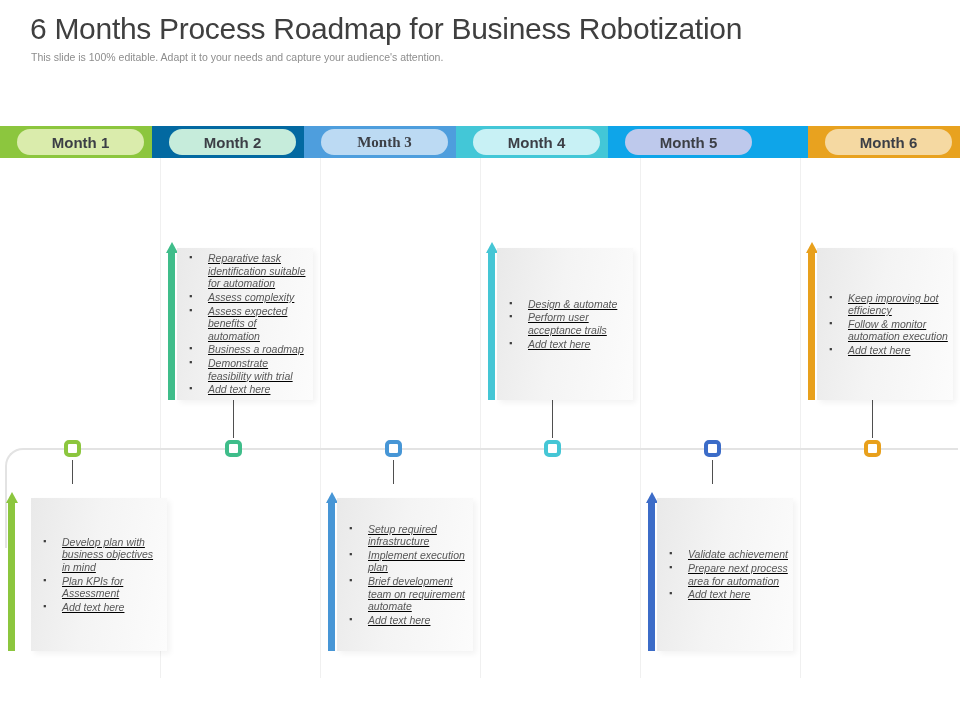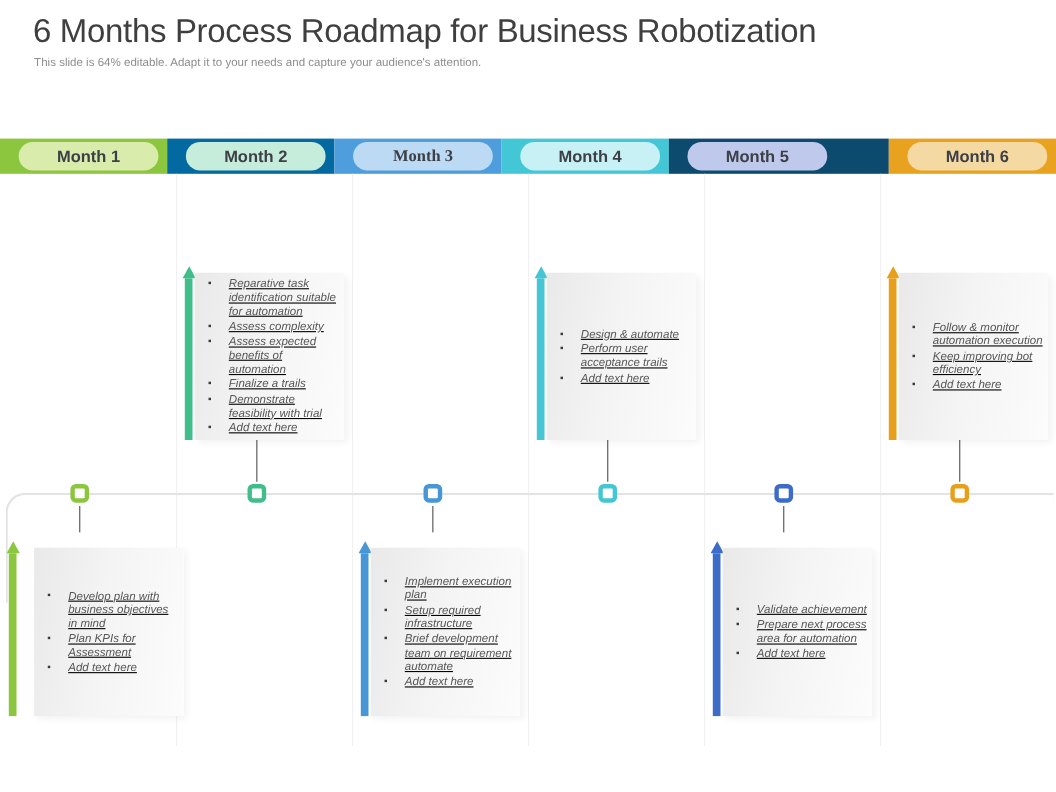--- a/index.html
+++ b/index.html
@@ -20,21 +20,21 @@
   .seg { width:160px; height:32px; position:relative; }
   .pill {
     position:absolute; left:17px; top:3px; width:127px; height:26px;
     border-radius:13px; display:flex; align-items:center; justify-content:center;
     font-size:15px; font-weight:bold; color:#3c3f46;
   }
   .seg.m1 { background:#8CC63E; } .seg.m1 .pill { background:#DAECAC; }
   .seg.m2 { background:#0369a1; } .seg.m2 .pill { background:#C6ECDB; }
   .seg.m3 { background:#4E9EDD; } .seg.m3 .pill { background:#BCDAF3;font-family:Liberation Serif, serif; }
   .seg.m4 { background:#43C7D7; } .seg.m4 .pill { background:#C8F1F5; }
-  .seg.m5 { background:#0c4a6e;padding-left:48px; } .seg.m5 .pill { background:#BEC9EC; }
+  .seg.m5 { background:#0ea5e9;padding-left:48px; } .seg.m5 .pill { background:#BEC9EC; }
   .seg.m6 { background:#E8A21F; } .seg.m6 .pill { background:#F5D9A2; }
   
   .colsep { position:absolute; top:158px; height:520px; width:1px; background:#f0f0f0; }
   
   .timeline-frame {
     position:absolute; left:5px; top:448px; width:953px; height:100px;
     border-top:2px solid #e3e3e3; border-left:2px solid #e3e3e3;
     border-top-left-radius:18px; box-sizing:border-box;
   }
   
@@ -86,21 +86,21 @@
   .up-arrow.m4 .head { border-bottom-color:#45C6D5; } .up-arrow.m4 .shaft { background:#45C6D5; }
   .up-arrow.m5 .head { border-bottom-color:#3C6CC8; } .up-arrow.m5 .shaft { background:#3C6CC8; }
   .up-arrow.m6 .head { border-bottom-color:#E8A01C; } .up-arrow.m6 .shaft { background:#E8A01C; }
 </style>
 </head>
 <body>
 
 <div class="slide">
 
   <div class="title">6 Months Process Roadmap for Business Robotization</div>
-  <div class="subtitle">This slide is 64% editable. Adapt it to your needs and capture your audience's attention.</div>
+  <div class="subtitle">This slide is 100% editable. Adapt it to your needs and capture your audience's attention.</div>
 
   <div class="banner">
     <div class="seg m1">
       <div class="pill">Month 1</div>
     </div>
     <div class="seg m2">
       <div class="pill">Month 2</div>
     </div>
     <div class="seg m3">
       <div class="pill">Month 3</div>
@@ -168,48 +168,48 @@
         <li>Develop plan with business objectives in mind</li>
         <li>Plan KPIs for Assessment</li>
         <li>Add text here</li>
       </ul>
   </div>
   <div class="card above" style="left:177px">
     <ul>
         <li>Reparative task identification suitable for automation</li>
         <li>Assess complexity</li>
         <li>Assess expected benefits of automation</li>
-        <li>Finalize a trails</li>
+        <li>Business a roadmap</li>
         <li>Demonstrate feasibility with trial</li>
         <li>Add text here</li>
       </ul>
   </div>
   <div class="card below" style="left:337px">
     <ul>
+        <li>Setup required infrastructure</li>
         <li>Implement execution plan</li>
-        <li>Setup required infrastructure</li>
         <li>Brief development team on requirement automate</li>
         <li>Add text here</li>
       </ul>
   </div>
   <div class="card above" style="left:497px">
     <ul>
         <li>Design &amp; automate</li>
         <li>Perform user acceptance trails</li>
         <li>Add text here</li>
       </ul>
   </div>
   <div class="card below" style="left:657px">
     <ul>
         <li>Validate achievement</li>
         <li>Prepare next process area for automation</li>
         <li>Add text here</li>
       </ul>
   </div>
   <div class="card above" style="left:817px">
     <ul>
+        <li>Keep improving bot efficiency</li>
         <li>Follow &amp; monitor automation execution</li>
-        <li>Keep improving bot efficiency</li>
         <li>Add text here</li>
       </ul>
   </div>
 
 </div>
 
 </body></html>

